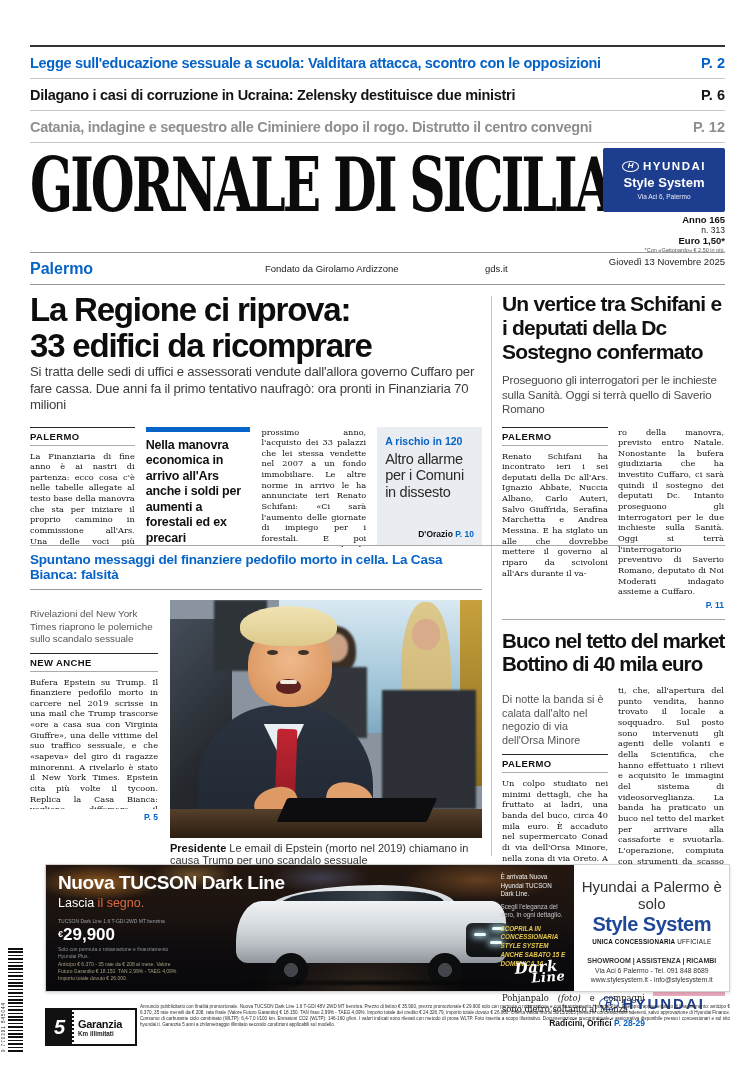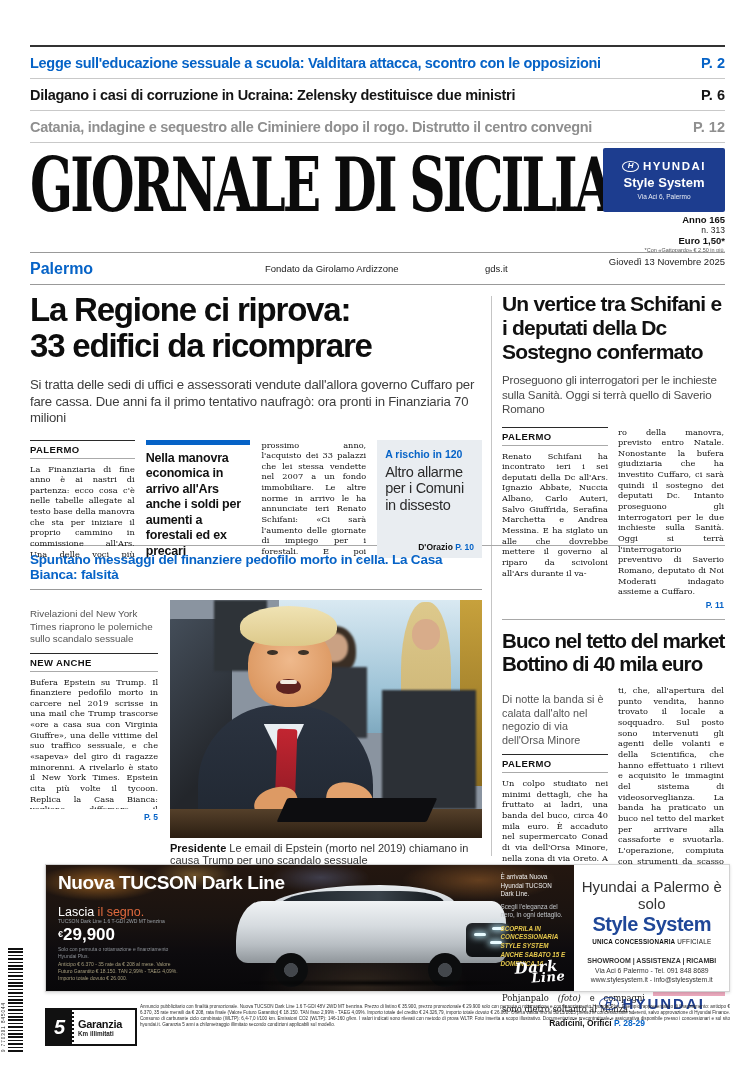--- a/index.html
+++ b/index.html
@@ -50,21 +50,21 @@
               hyphens:auto; color:#111; }
   .byline { text-align:right; font-weight:700; font-size:8.5px; margin-top:3px; }
   .pgref { color:#0663c7; font-weight:700; }
   .standfirst { font-size:13.2px; line-height:1.25; color:#3d3d3d; letter-spacing:-0.2px; }
   .vrule { left:491px; top:296px; width:1px; height:560px; background:#c5c5c5; }
   .hrule-mid { left:30px; top:545px; width:695px; height:1px; background:#a8a8a8; }
 
   
   .lead { left:30px; top:292px; width:452px; }
   .lead h1 { font-size:33px; line-height:36px; font-weight:700; letter-spacing:-1.2px; color:#0d0d0d; }
-  .lead .standfirst { margin-top:13px; width:445px; }
+  .lead .standfirst { width:445px; }
   .lead-cols { display:flex; gap:11px; margin-top:13px; }
   .lead-col { width:105px; height:120px; overflow:hidden; }
   .callout { width:105px; }
   .callout .bar { height:5px; background:#0663c7; margin-bottom:6px; }
   .callout .txt { font-weight:700; font-size:12.5px; line-height:15.5px; letter-spacing:-0.2px; }
   .graybox { width:105px; height:118px; background:#e9edf1; padding:8px 8px 6px; display:flex; flex-direction:column; }
   .graybox .gk { color:#0663c7; font-weight:700; font-size:10.5px; margin-bottom:4px; }
   .graybox .gt { font-size:14.5px; line-height:16.5px; color:#2a2a2a; letter-spacing:-0.3px; flex:1; }
 
   
@@ -133,21 +133,21 @@
   .ad-dark { position:relative; width:530px; height:100%; overflow:hidden;
     background:
       radial-gradient(90px 26px at 10% 14%, rgba(235,145,45,.55), transparent 70%),
       radial-gradient(60px 20px at 28% 8%, rgba(245,190,90,.35), transparent 70%),
       radial-gradient(70px 22px at 52% 10%, rgba(130,150,210,.30), transparent 70%),
       radial-gradient(110px 30px at 82% 12%, rgba(210,130,55,.38), transparent 70%),
       radial-gradient(140px 60px at 60% 95%, rgba(90,70,50,.45), transparent 75%),
       linear-gradient(180deg,#241710 0%,#1a1310 42%,#0d0b0e 70%,#080709 100%);
     color:#fff; }
   .ad-h { position:absolute; left:12px; top:7px; font-weight:700; font-size:19px; letter-spacing:-0.4px; }
-  .ad-tag { position:absolute; left:12px; top:40px; font-size:12.5px; }
+  .ad-tag { position:absolute; left:12px; top:31px; font-size:12.5px; }
   .ad-tag .o { color:#e06a3e; }
   .ad-model { position:absolute; left:12px; top:53px; font-size:5px; color:#9aa0a6; }
   .ad-price { position:absolute; left:12px; top:60px; font-weight:700; font-size:17px; }
   .ad-price small { font-size:9px; vertical-align:3px; }
   .ad-note { position:absolute; left:12px; top:81px; width:120px; font-size:5px; line-height:1.3; color:#8d9298; }
   .ad-fin { position:absolute; left:12px; top:96px; width:125px; font-size:5px; line-height:1.35; color:#a89f7e; }
   .ad-car { position:absolute; left:150px; top:14px; width:330px; height:108px; }
   .car-body { position:absolute; left:40px; top:22px; width:270px; height:62px;
     background:linear-gradient(180deg,#f0f3f5 0%,#d6dbdf 40%,#b9bfc4 70%,#8f959a 100%);
     border-radius:26px 14px 10px 12px / 40px 22px 10px 12px; }

